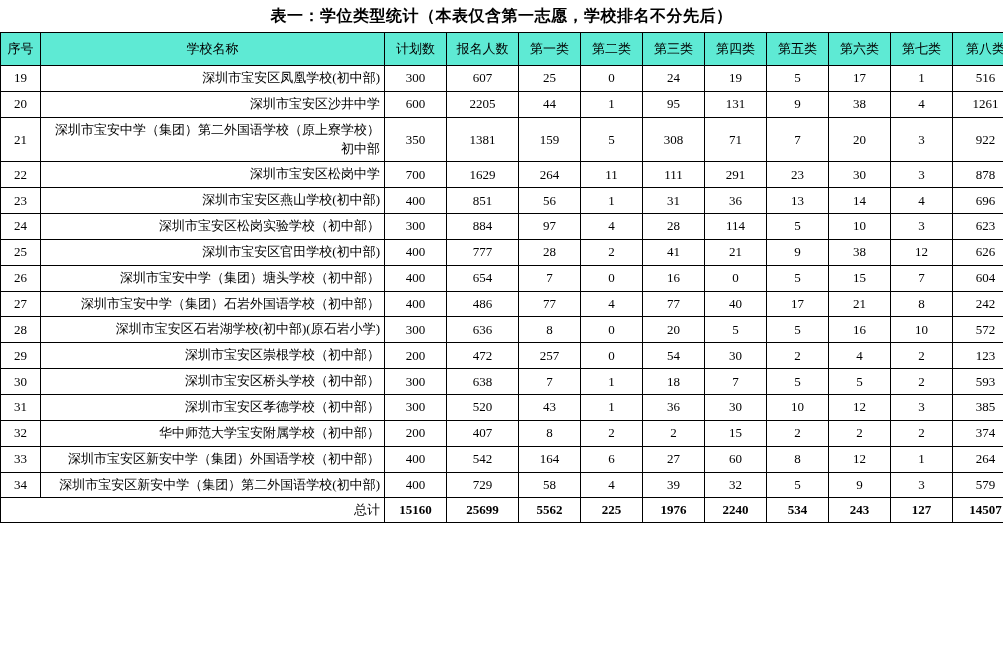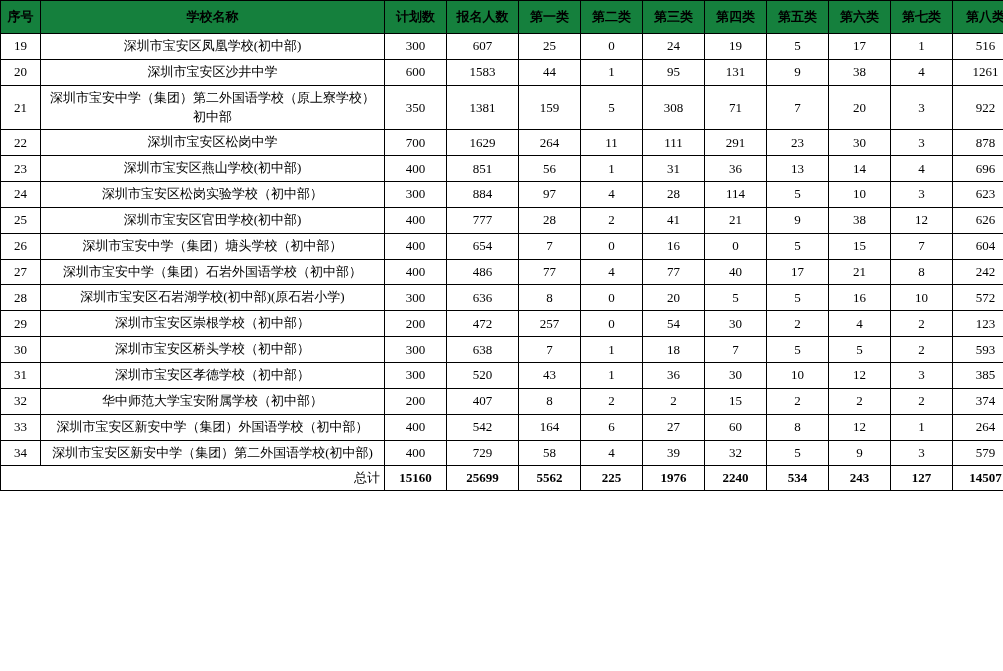--- a/index.html
+++ b/index.html
@@ -29,32 +29,32 @@
     width: 1003px;
     table-layout: fixed;
   }
   table.stat td, table.stat th {
     border: 1px solid #000000;
     font-size: 13px;
     padding: 3px 4px;
     vertical-align: middle;
   }
   thead th {
-    background: #15803d;
-    font-weight: bold;
+    background: #5eead4;
+    font-weight: normal;
     text-align: center;
     height: 26px;
     font-size: 13.5px;
   }
   td.idx {
     text-align: center;
     width: 40px;
   }
   td.school {
-    text-align: center;
+    text-align: right;
     padding-left: 6px;
     line-height: 1.45;
   }
   td.num {
     text-align: center;
   }
   tr.total td {
     font-weight: bold;
     text-align: center;
   }
@@ -66,20 +66,21 @@
   col.c-school { width: 344px; }
   col.c-plan { width: 62px; }
   col.c-apply { width: 72px; }
   col.c-cat { width: 62px; }
   col.c-cat8 { width: 66px; }
 </style>
 </head>
 <body>
 
 <div class="page">
+  <div class="caption">表一：学位类型统计（本表仅含第一志愿，学校排名不分先后）</div>
 
   <table class="stat">
     <colgroup>
       <col class="c-idx">
       <col class="c-school">
       <col class="c-plan">
       <col class="c-apply">
       <col class="c-cat">
       <col class="c-cat">
       <col class="c-cat">
@@ -117,21 +118,21 @@
           <td class="num">19</td>
           <td class="num">5</td>
           <td class="num">17</td>
           <td class="num">1</td>
           <td class="num">516</td>
         </tr>
         <tr>
           <td class="idx">20</td>
           <td class="school">深圳市宝安区沙井中学</td>
           <td class="num">600</td>
-          <td class="num">1583</td>
+          <td class="num">2205</td>
           <td class="num">44</td>
           <td class="num">1</td>
           <td class="num">95</td>
           <td class="num">131</td>
           <td class="num">9</td>
           <td class="num">38</td>
           <td class="num">4</td>
           <td class="num">1261</td>
         </tr>
         <tr>

